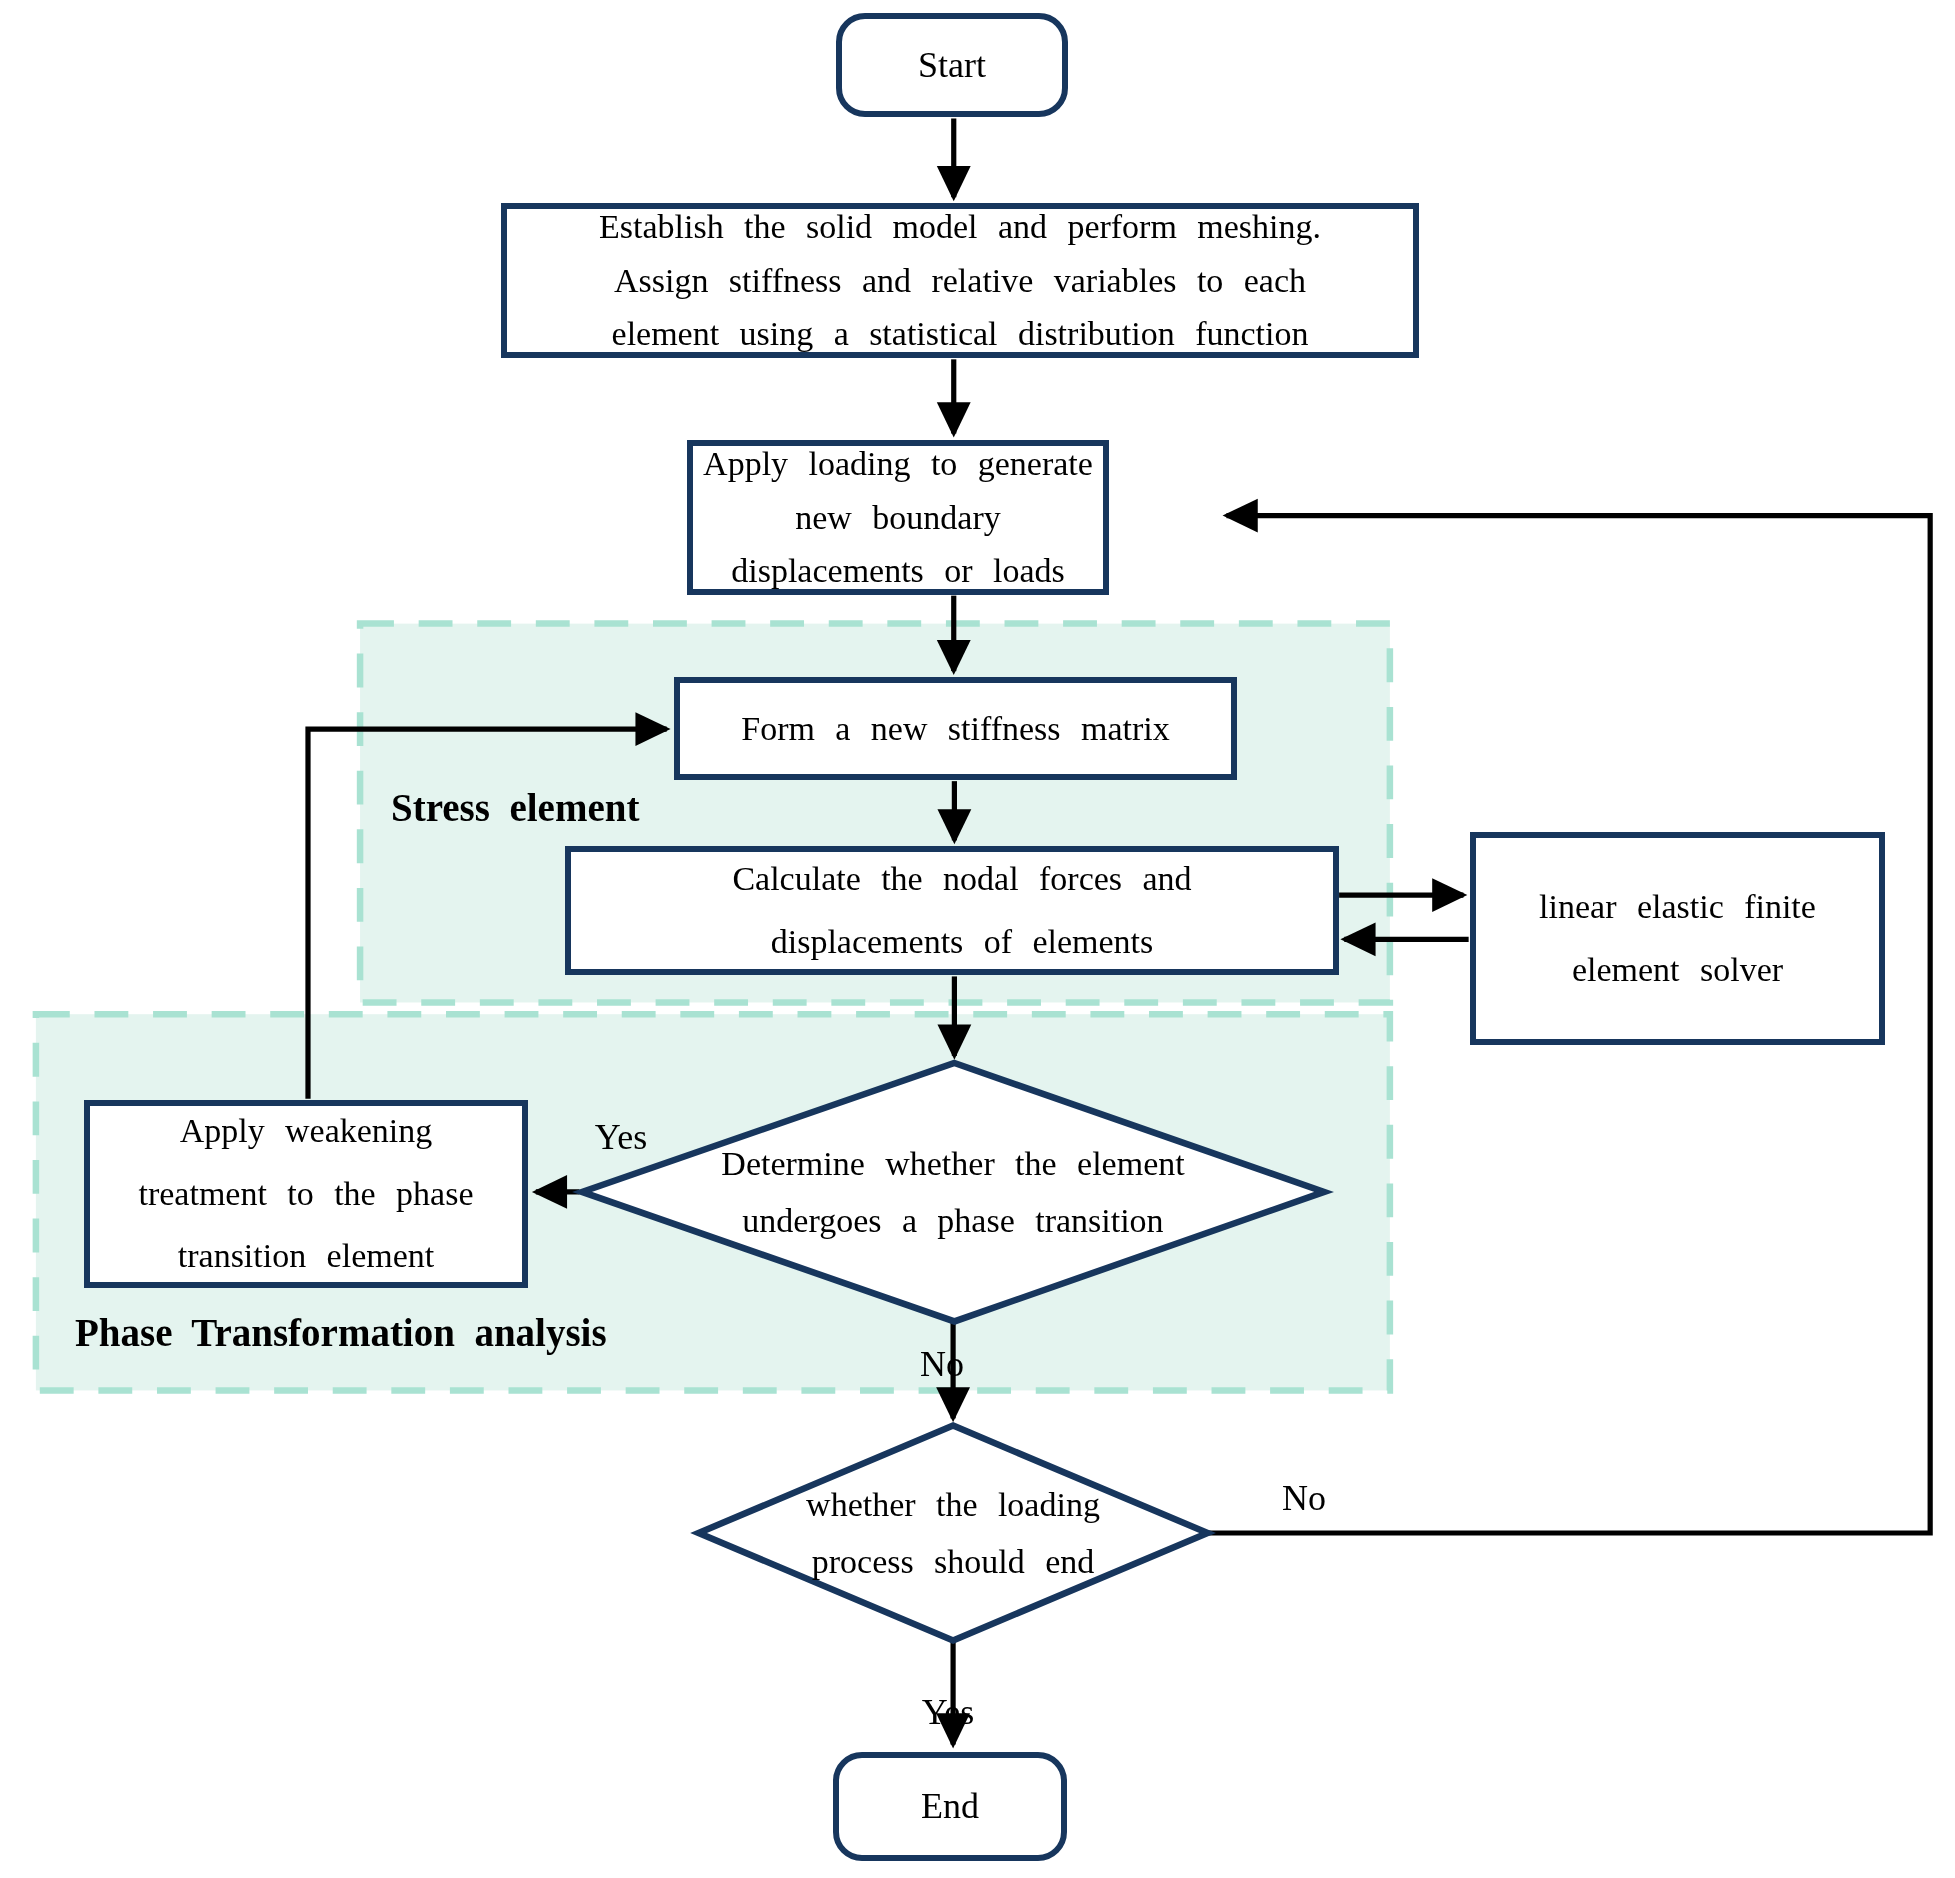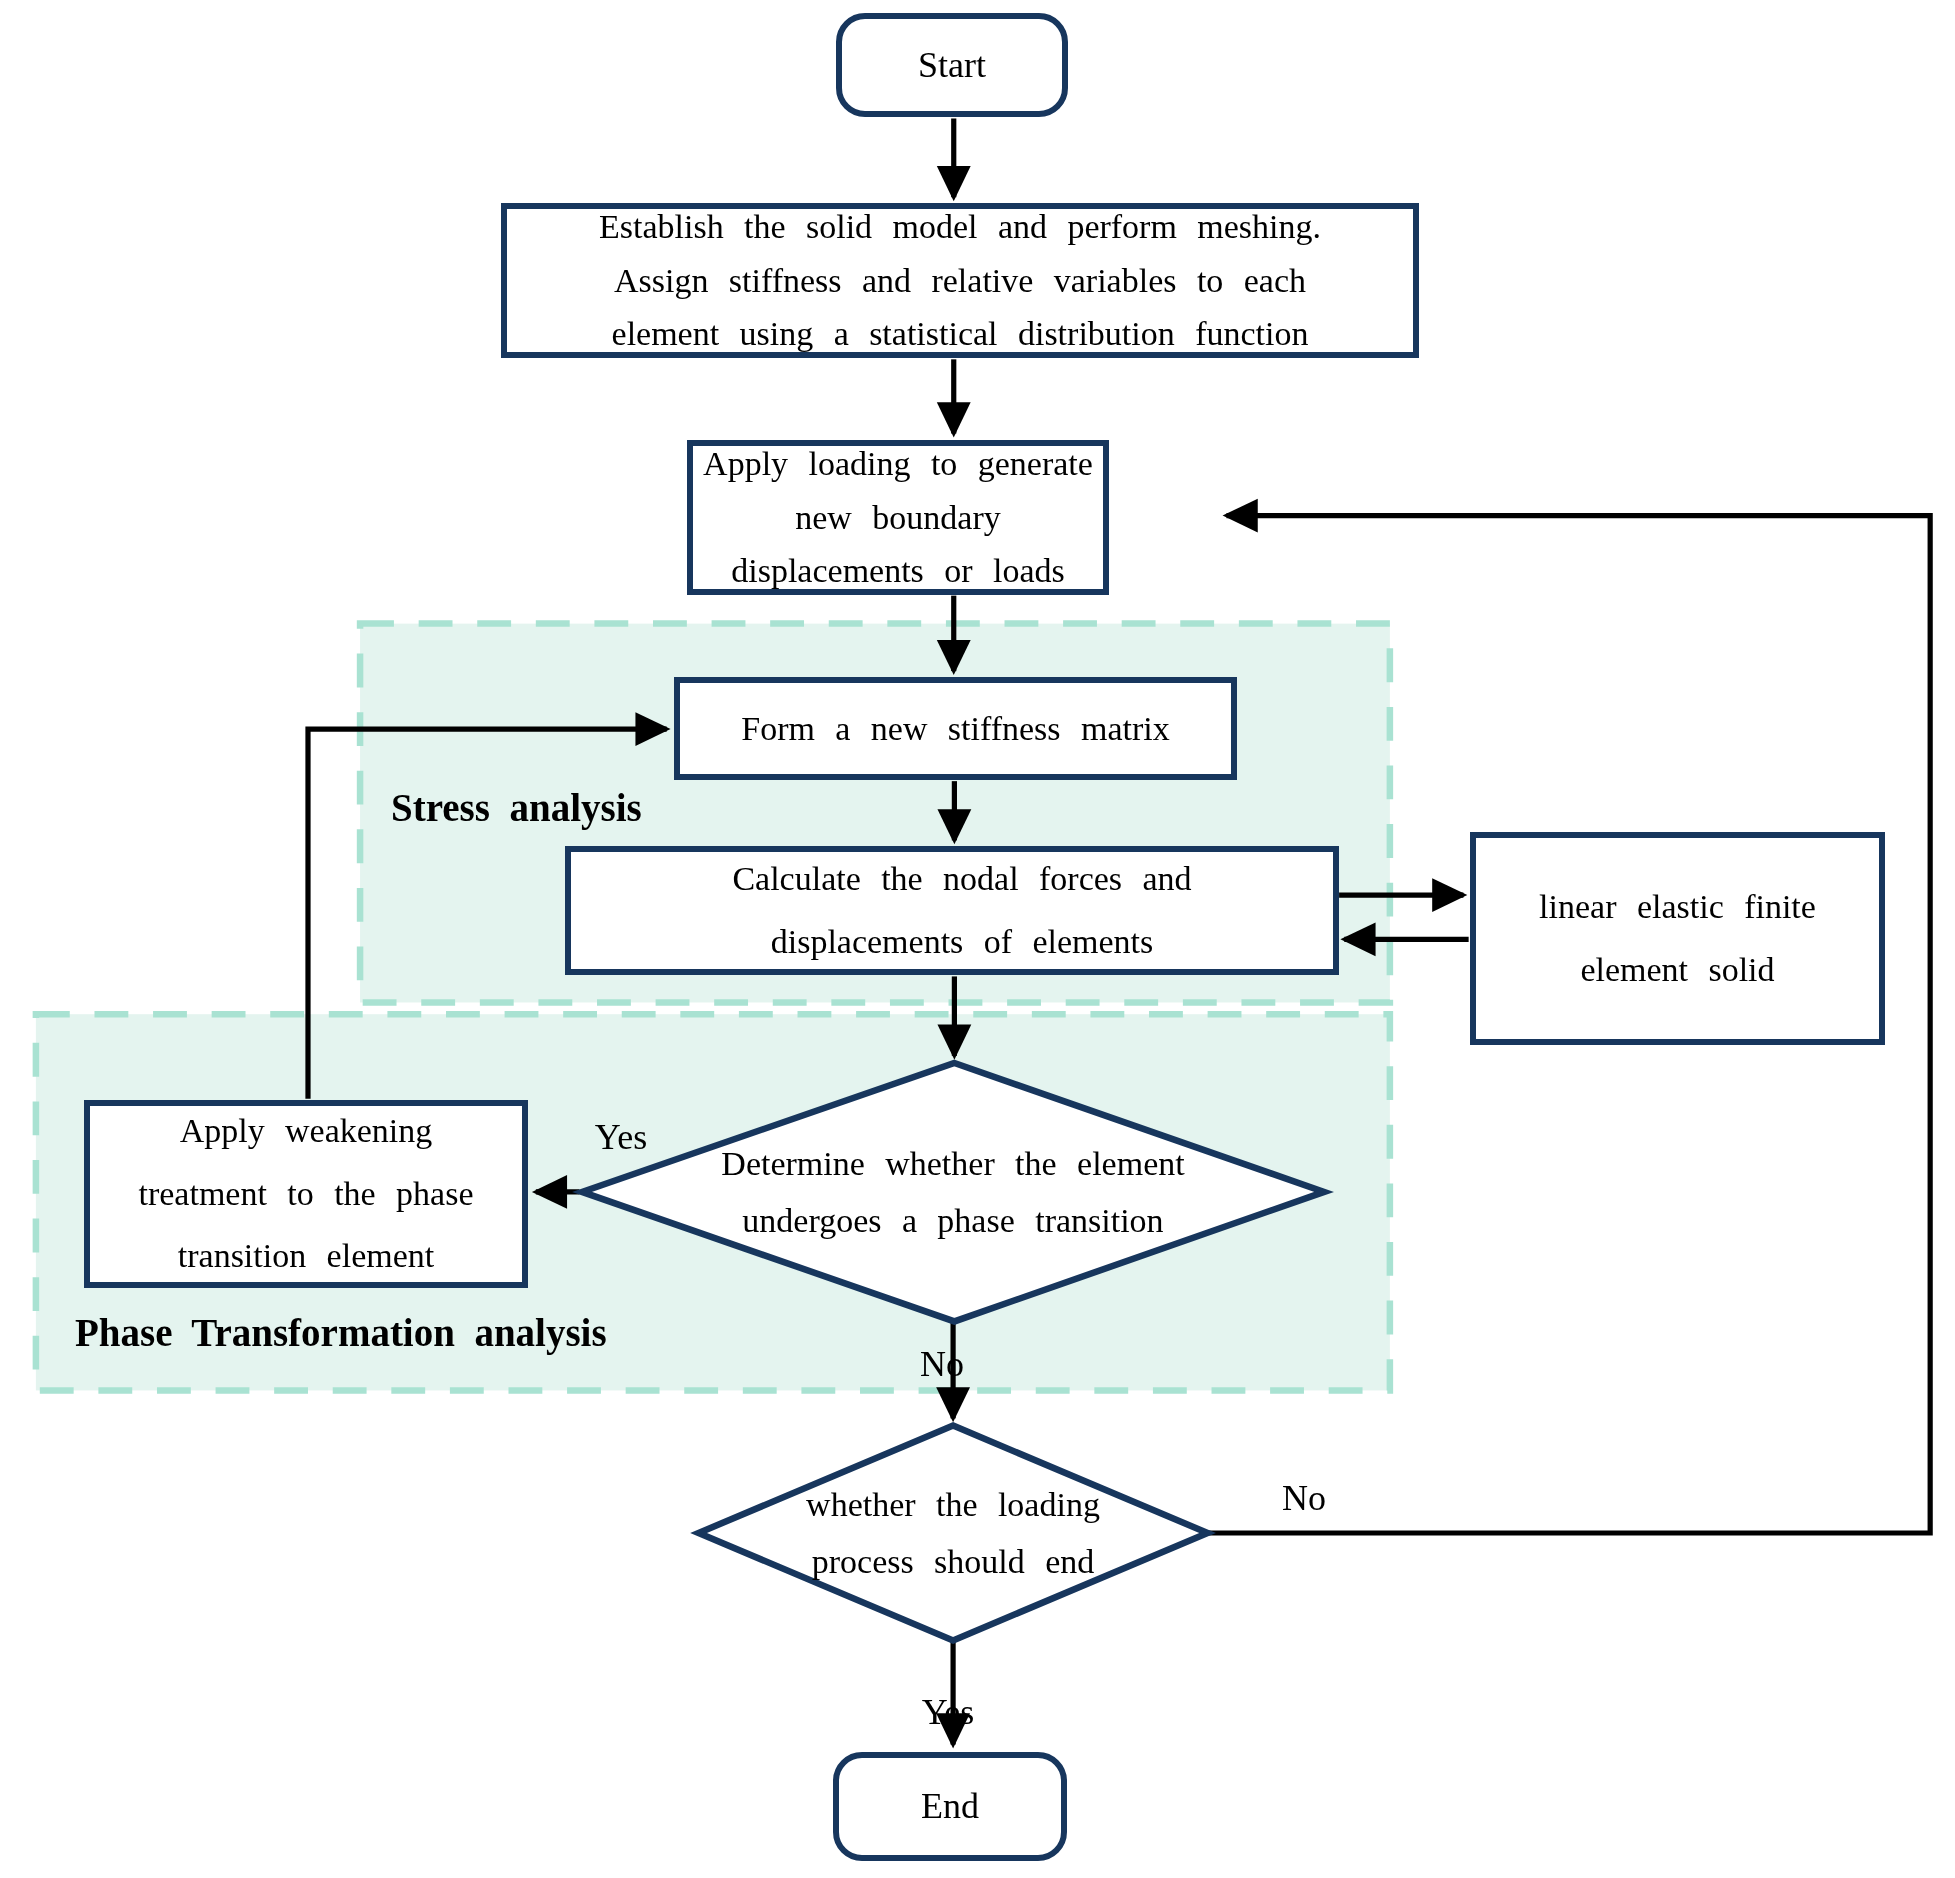--- a/index.html
+++ b/index.html
@@ -78,21 +78,21 @@
   <div class="box wide-lh" style="left:565px;top:846px;width:774px;height:129px;padding-left:20px;">
     <span>
       <span class="ln">Calculate the nodal forces and</span>
       <span class="ln">displacements of elements</span>
     </span>
   </div>
 
   <div class="box wide-lh" style="left:1470px;top:832px;width:415px;height:213px;">
     <span>
       <span class="ln">linear elastic finite</span>
-      <span class="ln">element solid</span>
+      <span class="ln">element solver</span>
     </span>
   </div>
 
   <div class="box wide-lh" style="left:84px;top:1100px;width:444px;height:188px;">
     <span>
       <span class="ln">Apply weakening</span>
       <span class="ln">treatment to the phase</span>
       <span class="ln">transition element</span>
     </span>
   </div>
@@ -108,21 +108,21 @@
     </span>
   </div>
 
   <div class="dtext" style="left:725px;top:1462px;width:456px;height:143px;">
     <span>
       <span class="ln">whether the loading</span>
       <span class="ln">process should end</span>
     </span>
   </div>
 
-  <div class="rlabel" style="left:391px;top:785px;">Stress analysis</div>
+  <div class="rlabel" style="left:391px;top:785px;">Stress element</div>
   <div class="rlabel" style="left:59px;top:1310px;margin-left:16px;">Phase Transformation analysis</div>
 
   <div class="elabel" style="left:581px;top:1137px;">Yes</div>
   <div class="elabel" style="left:902px;top:1364px;">No</div>
   <div class="elabel" style="left:1264px;top:1498px;">No</div>
   <div class="elabel" style="left:908px;top:1712px;">Yes</div>
 
 </div>
 
 

